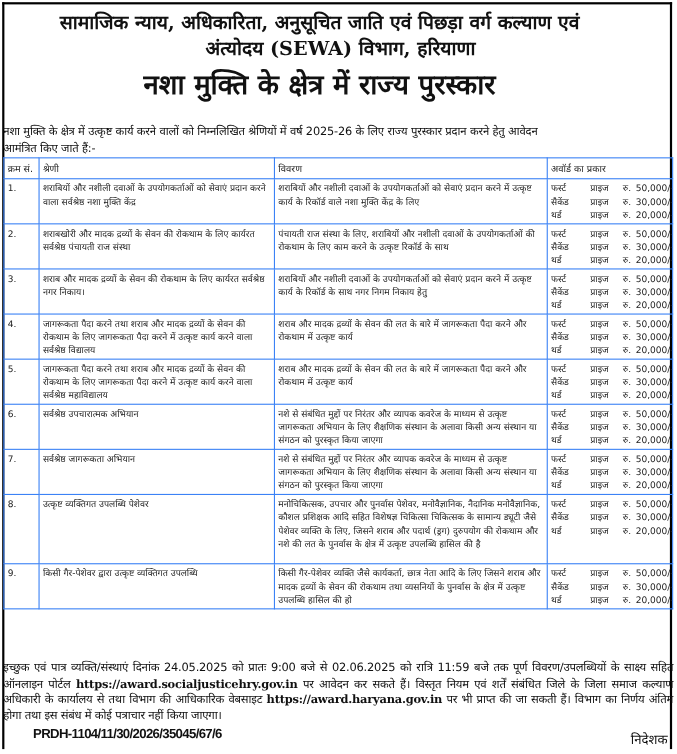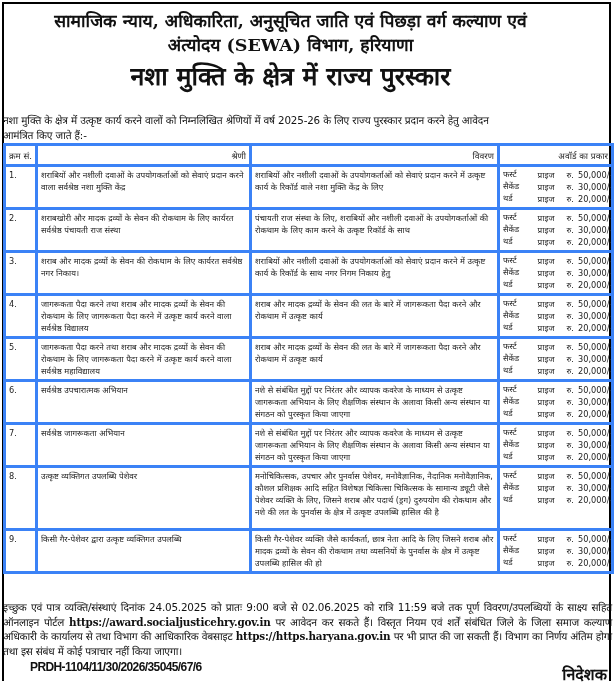--- a/index.html
+++ b/index.html
@@ -1,36 +1,36 @@
 <!DOCTYPE html>
 <html><head>
 <meta charset="utf-8">
 <style>
   html, body { margin: 0; padding: 0; background: #ffffff; }
   body { width: 615px; height: 685px; overflow: hidden; position: relative; font-family: "DejaVu Serif", serif; color: #111; }
   .frame { position: absolute; left: 2px; top: 2px; width: 609px; height: 679px; border: 2px solid #000; border-bottom: none; box-sizing: border-box; }
   .title { position: absolute; left: 0; width: 581px; text-align: center; font-weight: bold; font-family: "DejaVu Serif", serif; color: #111; }
   .t1 { top: 9px; font-size: 17.5px; line-height: 24px; }
-  .t2 { top: 33px; font-size: 17.5px; line-height: 24px; }
+  .t2 { top: 33px; font-size: 17.5px; line-height: 24px; margin-left: 19px; }
   .t3 { top: 64px; font-size: 25px; line-height: 26px; }
   .intro { position: absolute; left: 3px; top: 113px; width: 505px; font-size: 10.3px; line-height: 15px; font-family: "DejaVu Sans", sans-serif; letter-spacing: -0.15px; }
   table.awards { position: absolute; left: 3px; top: 143px; width: 608px; border-collapse: collapse; table-layout: fixed; font-family: "DejaVu Sans", sans-serif; font-size: 8.2px; line-height: 12px; color: #222; }
-  table.awards td, table.awards th { border: 3px solid #3b82f6; vertical-align: top; padding: 2px 3px; overflow: hidden; margin-left: 45px; }
-  table.awards th { font-weight: normal; text-align: right; font-size: 8.6px; padding-top: 4px; }
+  table.awards td, table.awards th { border: 1px solid #3b82f6; vertical-align: top; padding: 2px 3px; overflow: hidden; margin-left: 45px; }
+  table.awards th { font-weight: normal; text-align: left; font-size: 8.6px; padding-top: 4px; }
   table.awards th.sn { text-align: left; }
   col.c1 { width: 32px; } col.c2 { width: 214px; } col.c3 { width: 248px; } col.c4 { width: 114px; }
   .r1 { height: 35px; } .r2 { height: 38px; } .r3 { height: 37px; } .r4 { height: 38px; }
   .r5 { height: 38px; } .r6 { height: 37px; } .r7 { height: 37px; } .r8 { height: 63px; } .r9 { height: 38px; }
   .prize { display: flex; white-space: nowrap; }
   .prize span { display: inline-block; }
-  .pn { width: 36px; font-family: Liberation Serif, serif; } .pw { width: 30px; } .pr { width: 12px; } .pa { width: 30px; text-align: left; flex: 1; }
+  .pn { width: 36px; } .pw { width: 30px; } .pr { width: 12px; } .pa { width: 30px; text-align: left; flex: 1; }
   .footer { position: absolute; left: 3px; top: 600px; width: 609px; font-size: 10.4px; line-height: 14.5px; font-family: "DejaVu Sans", sans-serif; letter-spacing: -0.2px; text-align: justify; }
   .footer a { color: #111; font-weight: bold; font-family: "DejaVu Serif", serif; }
   .code { position: absolute; left: 30px; top: 660px; font-family: "Liberation Sans", sans-serif; font-weight: bold; font-size: 12px; letter-spacing: -0.6px; color: #111; }
-  .sign { position: absolute; right: 8px; top: 663px; font-weight: bold; font-size: 16px; font-family: "DejaVu Serif", serif; text-align: center; }
+  .sign { position: absolute; right: 8px; top: 663px; font-weight: normal; font-size: 12px; font-family: "DejaVu Serif", serif; text-align: center; }
 </style>
 </head>
 <body>
 
 <div class="frame"></div>
 
 <div class="title t1">सामाजिक न्याय, अधिकारिता, अनुसूचित जाति एवं पिछड़ा वर्ग कल्याण एवं</div>
 <div class="title t2">अंत्योदय (SEWA) विभाग, हरियाणा</div>
 <div class="title t3">नशा मुक्ति के क्षेत्र में राज्य पुरस्कार</div>
 
@@ -277,18 +277,18 @@
           </div>
         </td>
       </tr>
     </tbody>
 </table>
 
 <div class="footer">
   <span>इच्छुक एवं पात्र व्यक्ति/संस्थाएं दिनांक 24.05.2025 को प्रातः 9:00 बजे से 02.06.2025 को रात्रि 11:59 बजे तक पूर्ण विवरण/उपलब्धियों के साक्ष्य सहित ऑनलाइन पोर्टल</span>
   <a>https://award.socialjusticehry.gov.in</a>
   <span>पर आवेदन कर सकते हैं। विस्तृत नियम एवं शर्तें संबंधित जिले के जिला समाज कल्याण अधिकारी के कार्यालय से तथा विभाग की आधिकारिक वेबसाइट</span>
-  <a>https://https.haryana.gov.in</a>
+  <a>https://award.haryana.gov.in</a>
   <span>पर भी प्राप्त की जा सकती हैं। विभाग का निर्णय अंतिम होगा तथा इस संबंध में कोई पत्राचार नहीं किया जाएगा।</span>
 </div>
 
 <div class="code">PRDH-1104/11/30/2026/35045/67/6</div>
 <div class="sign">निदेशक</div>
 
 </body></html>

